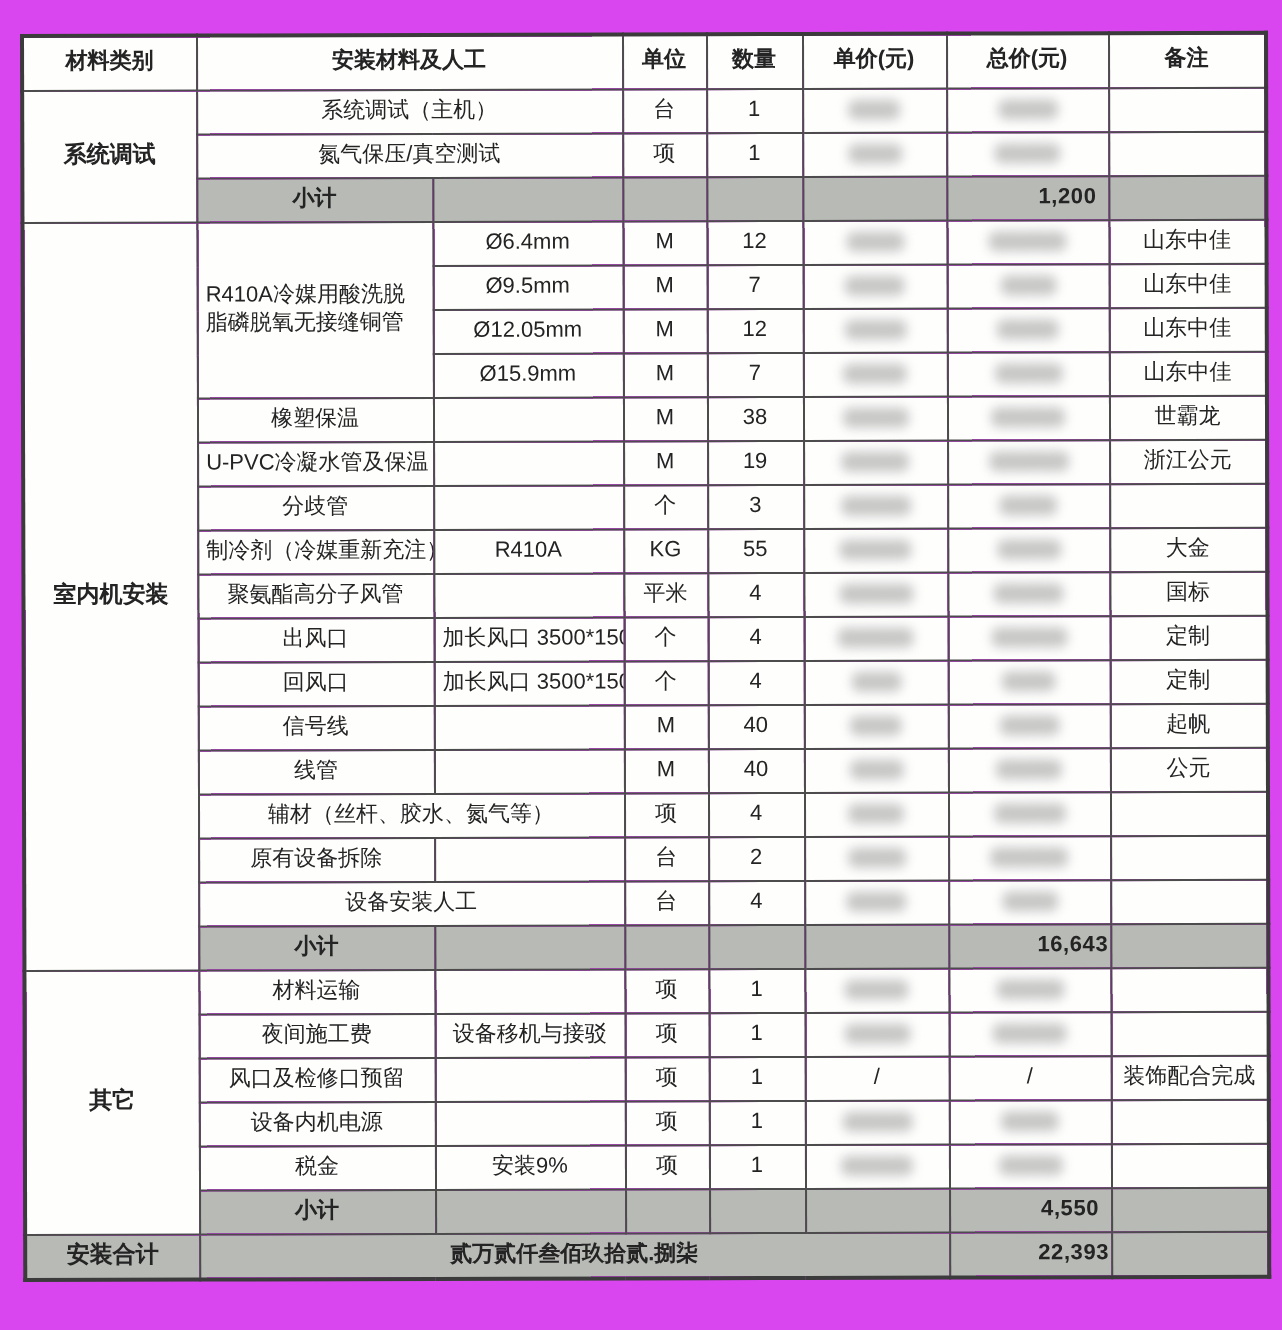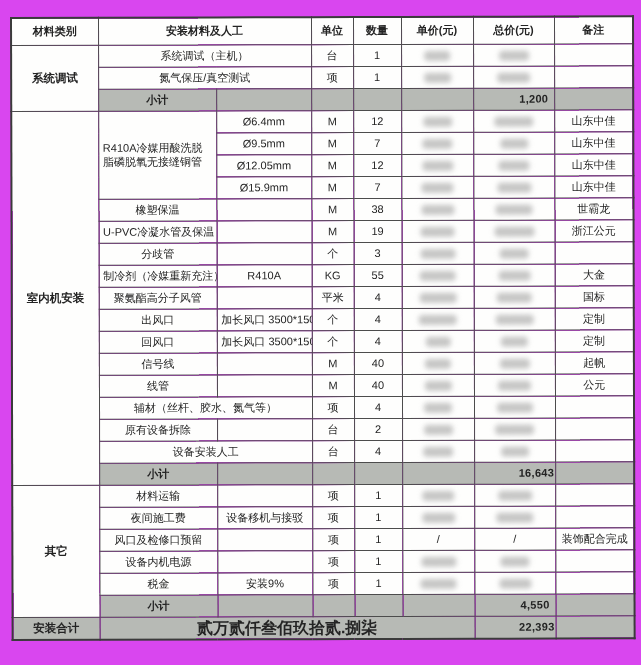--- a/index.html
+++ b/index.html
@@ -30,21 +30,21 @@
   td.gray{background:#b7bab5;}
   td.subtotal-label{font-weight:bold;text-align:center;}
   td.money{text-align:center;font-weight:600;letter-spacing:0.3px;padding-left:44px;}
   td.slash{text-align:center;}
   .blur{
     display:inline-block;height:10px;border-radius:4px;
     background:#c7c7c6;filter:blur(2.6px);
     vertical-align:middle;
   }
   td.blurcell{text-align:center;}
-  .num-cn{font-size:16px;font-weight:600;text-align:center;}
+  .num-cn{font-size:11px;font-weight:600;text-align:center;}
 </style>
 </head>
 <body>
 
 <div class="page">
   <table class="quote">
     <colgroup>
       <col style="width:87px">
         <col style="width:118px">
         <col style="width:95px">

